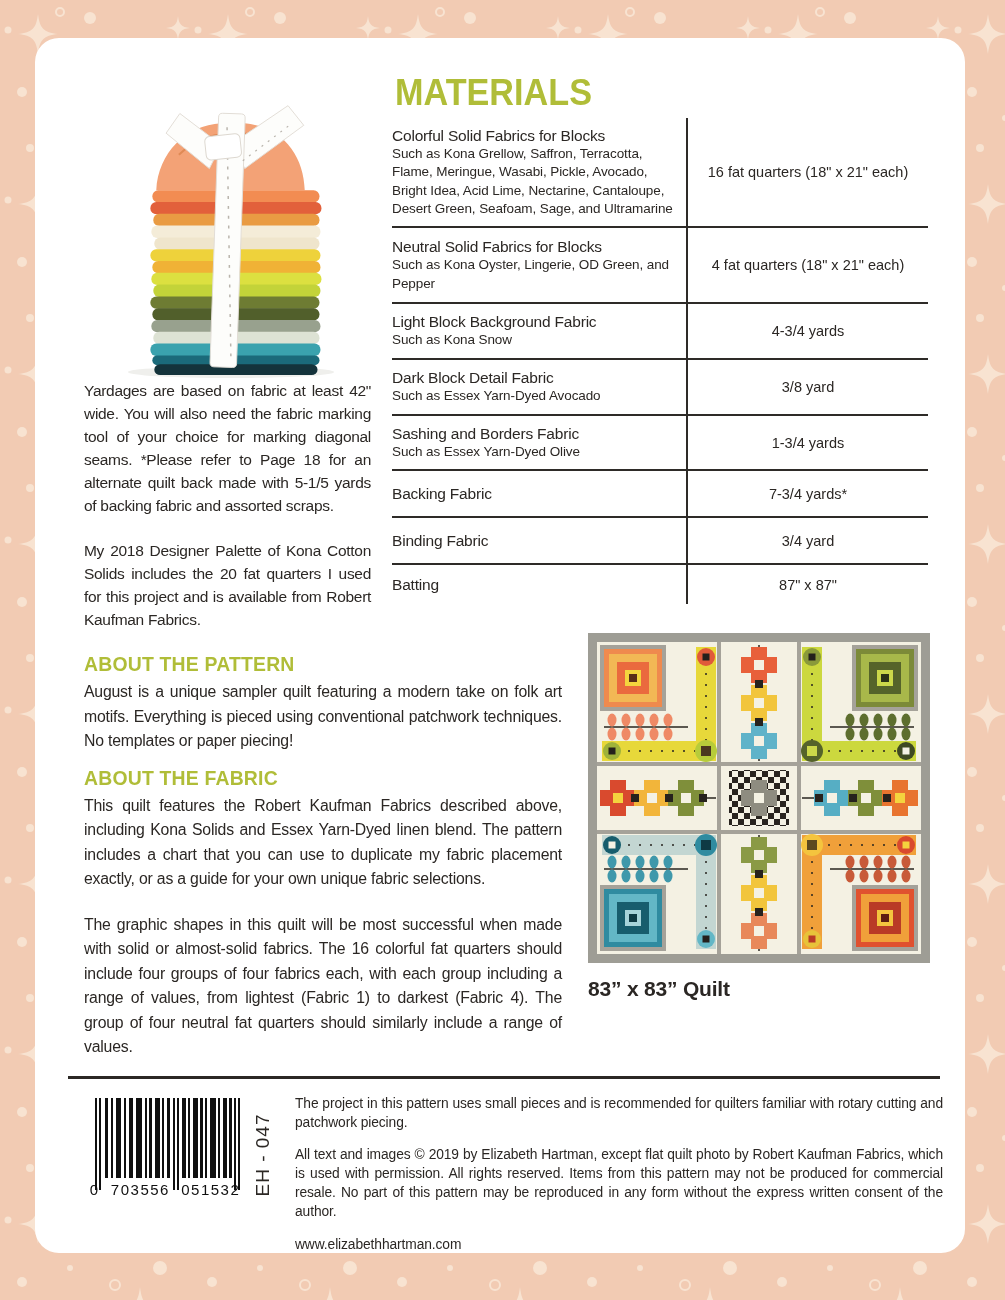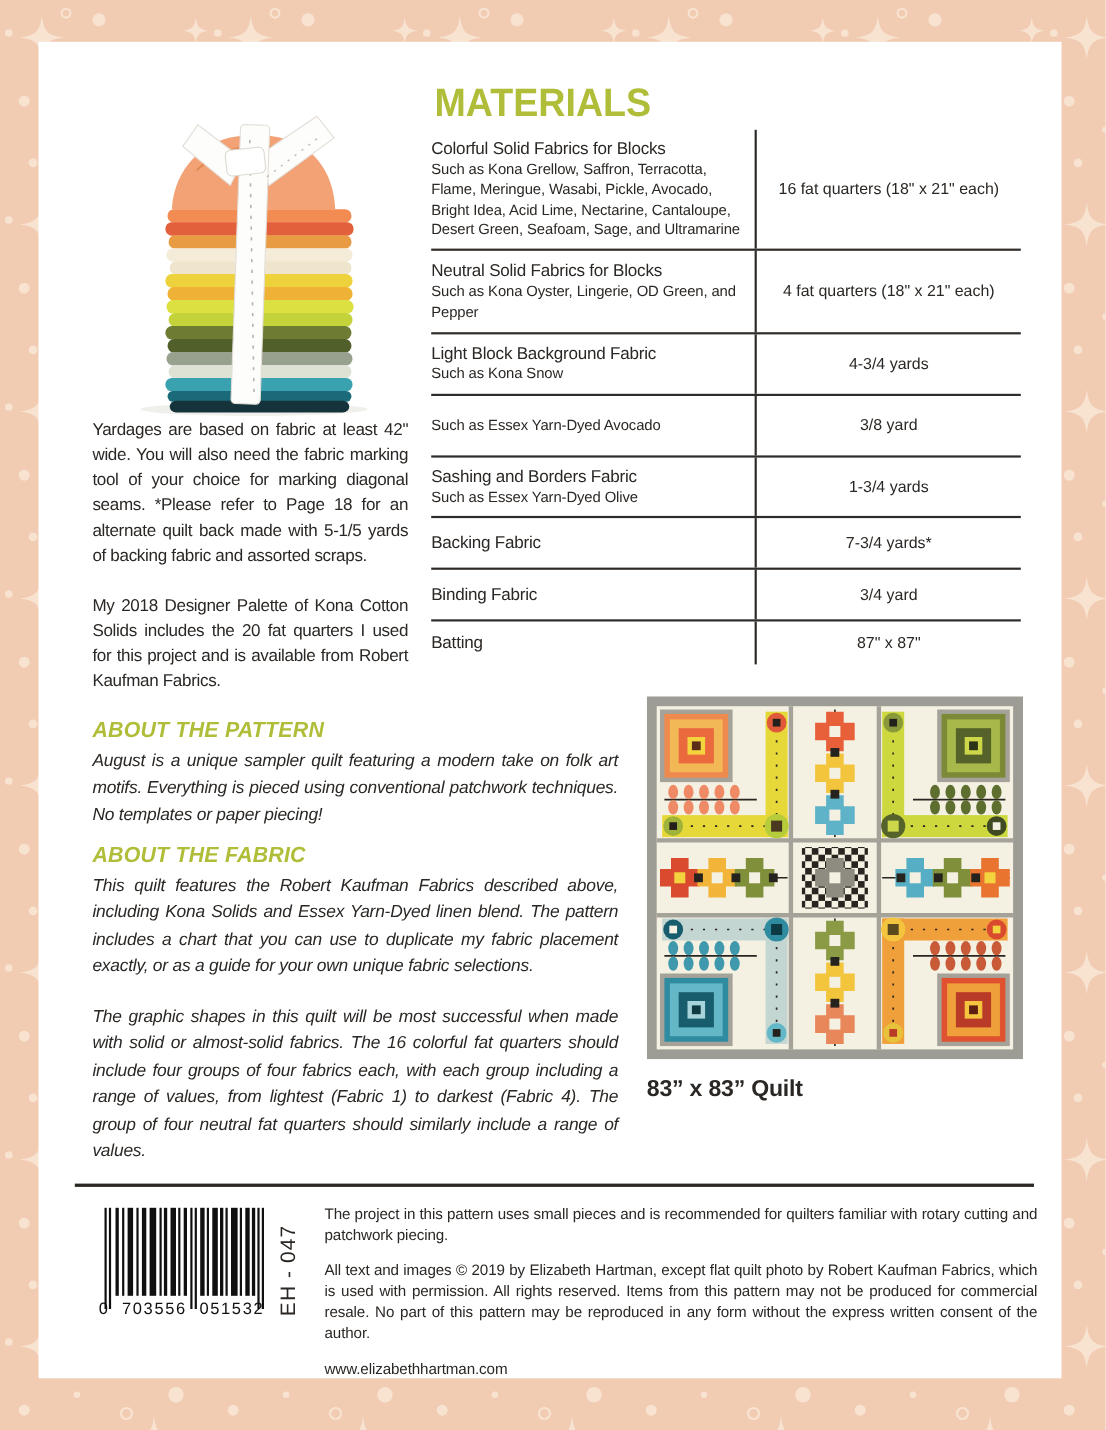--- a/index.html
+++ b/index.html
@@ -5,21 +5,21 @@
   html,body{margin:0;padding:0;}
   body{
     width:1005px;height:1300px;position:relative;overflow:hidden;
     background:#f2cbb3;
     font-family:"Liberation Sans", sans-serif;
     color:#2b2724;
   }
   .bg-pattern{position:absolute;left:0;top:0;z-index:0;}
   .page{
     position:absolute;left:35px;top:38px;width:930px;height:1215px;
-    background:#ffffff;z-index:1;
+    background:#ffffff;z-index:1;border-radius:24px;
   }
   .abs{position:absolute;}
   
   .materials-title{
     left:360px;top:34px;font-size:36px;font-weight:700;color:#b0bd38;
     letter-spacing:0px;transform:scaleX(.95);transform-origin:left top;
   }
   
   .mtable{left:357px;top:80px;width:536px;}
   .mrow{display:flex;align-items:stretch;}
@@ -37,21 +37,21 @@
   .mrow:nth-child(6){min-height:45px}
   .mrow:nth-child(7){min-height:45px}
   .mrow:nth-child(8){min-height:39px}
   
   .bundle{left:58px;top:46px;}
   
   .intro{left:49px;top:341px;width:287px;font-size:15.5px;line-height:23px;text-align:justify;letter-spacing:-0.3px;}
   .intro p{margin:0;}
   .intro p + p{margin-top:22px;}
   
-  .about{left:49px;top:615px;width:478px;font-style:italic;}
+  .about{left:49px;top:615px;width:478px;}
   .green-h{color:#b0bd38;font-weight:700;font-size:20px;letter-spacing:0.2px;transform:scaleX(.97);transform-origin:left top;margin:0 0 4px 0;}
   .about p{margin:0;font-size:15.8px;line-height:24.5px;text-align:justify;letter-spacing:-0.2px;}
   .about .h2{margin-top:13px;}
   .about p.spaced{margin-top:21px;}
   
   .quilt-fig{left:553px;top:595px;width:342px;}
   .quilt-caption{margin-top:10px;padding-right:33px;font-weight:700;font-size:21px;letter-spacing:-0.2px;}
   
   .footer-rule{left:33px;top:1038px;width:872px;height:3px;background:#2b2824;}
   .barcode-wrap{left:50px;top:1058px;width:160px;}
@@ -147,20 +147,21 @@
     </div>
     <div class="mrow">
       <div class="mcell-desc">
           <div class="mname">Light Block Background Fabric</div>
           <div class="mdetail">Such as Kona Snow</div>
         </div>
       <div class="mcell-qty">4-3/4 yards</div>
     </div>
     <div class="mrow">
       <div class="mcell-desc">
+          <div class="mname">Dark Block Detail Fabric</div>
           <div class="mdetail">Such as Essex Yarn-Dyed Avocado</div>
         </div>
       <div class="mcell-qty">3/8 yard</div>
     </div>
     <div class="mrow">
       <div class="mcell-desc">
           <div class="mname">Sashing and Borders Fabric</div>
           <div class="mdetail">Such as Essex Yarn-Dyed Olive</div>
         </div>
       <div class="mcell-qty">1-3/4 yards</div>

